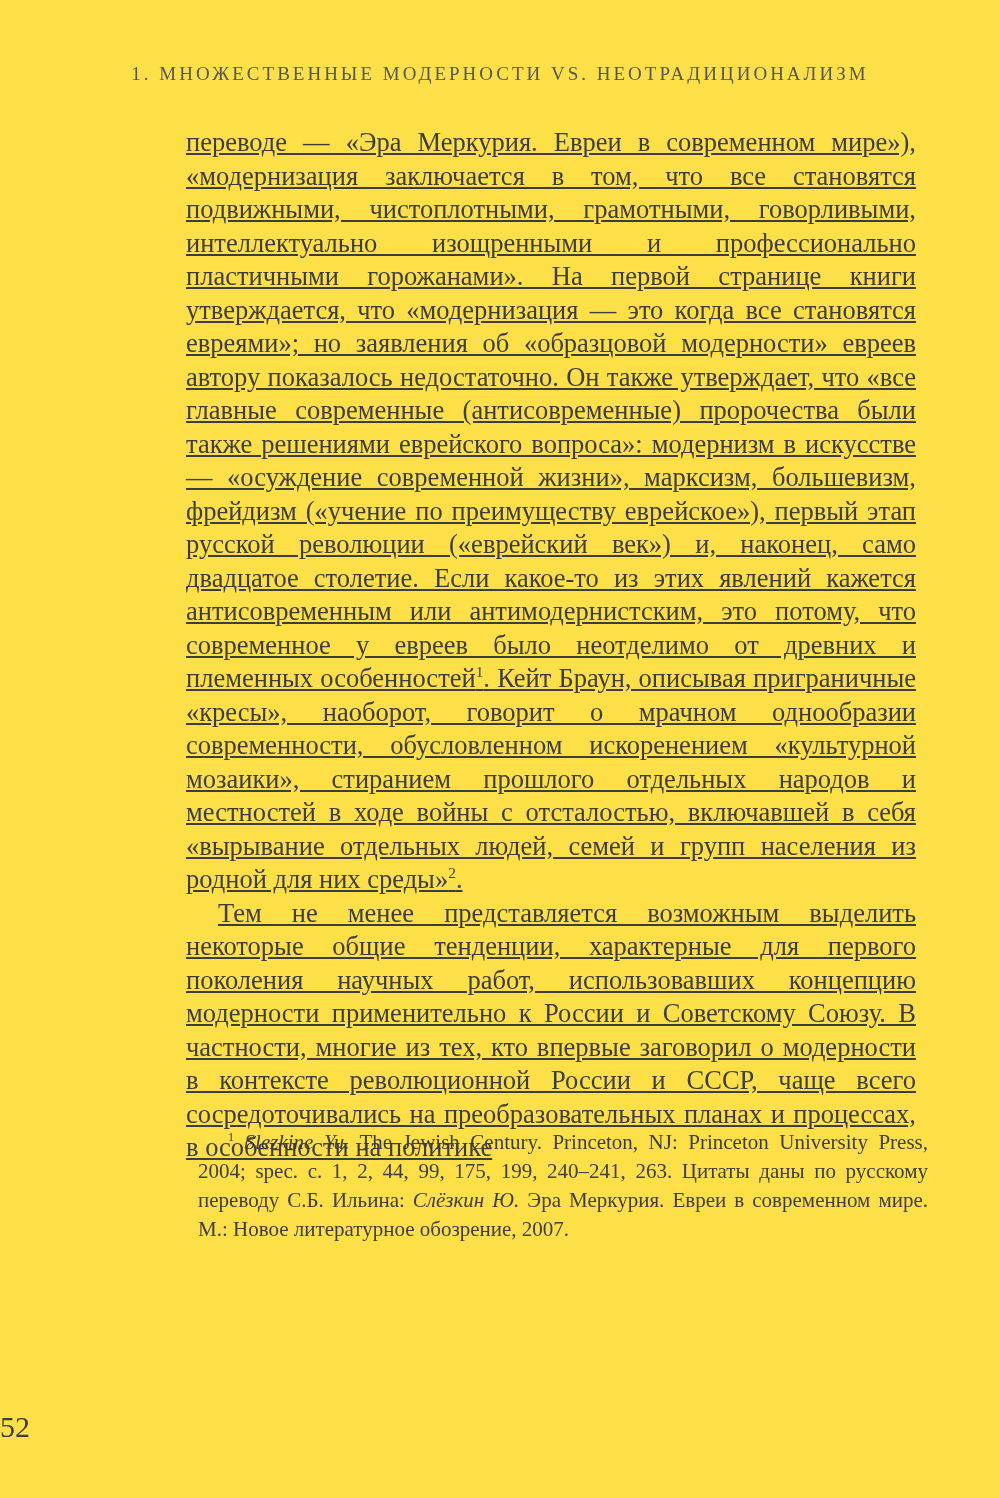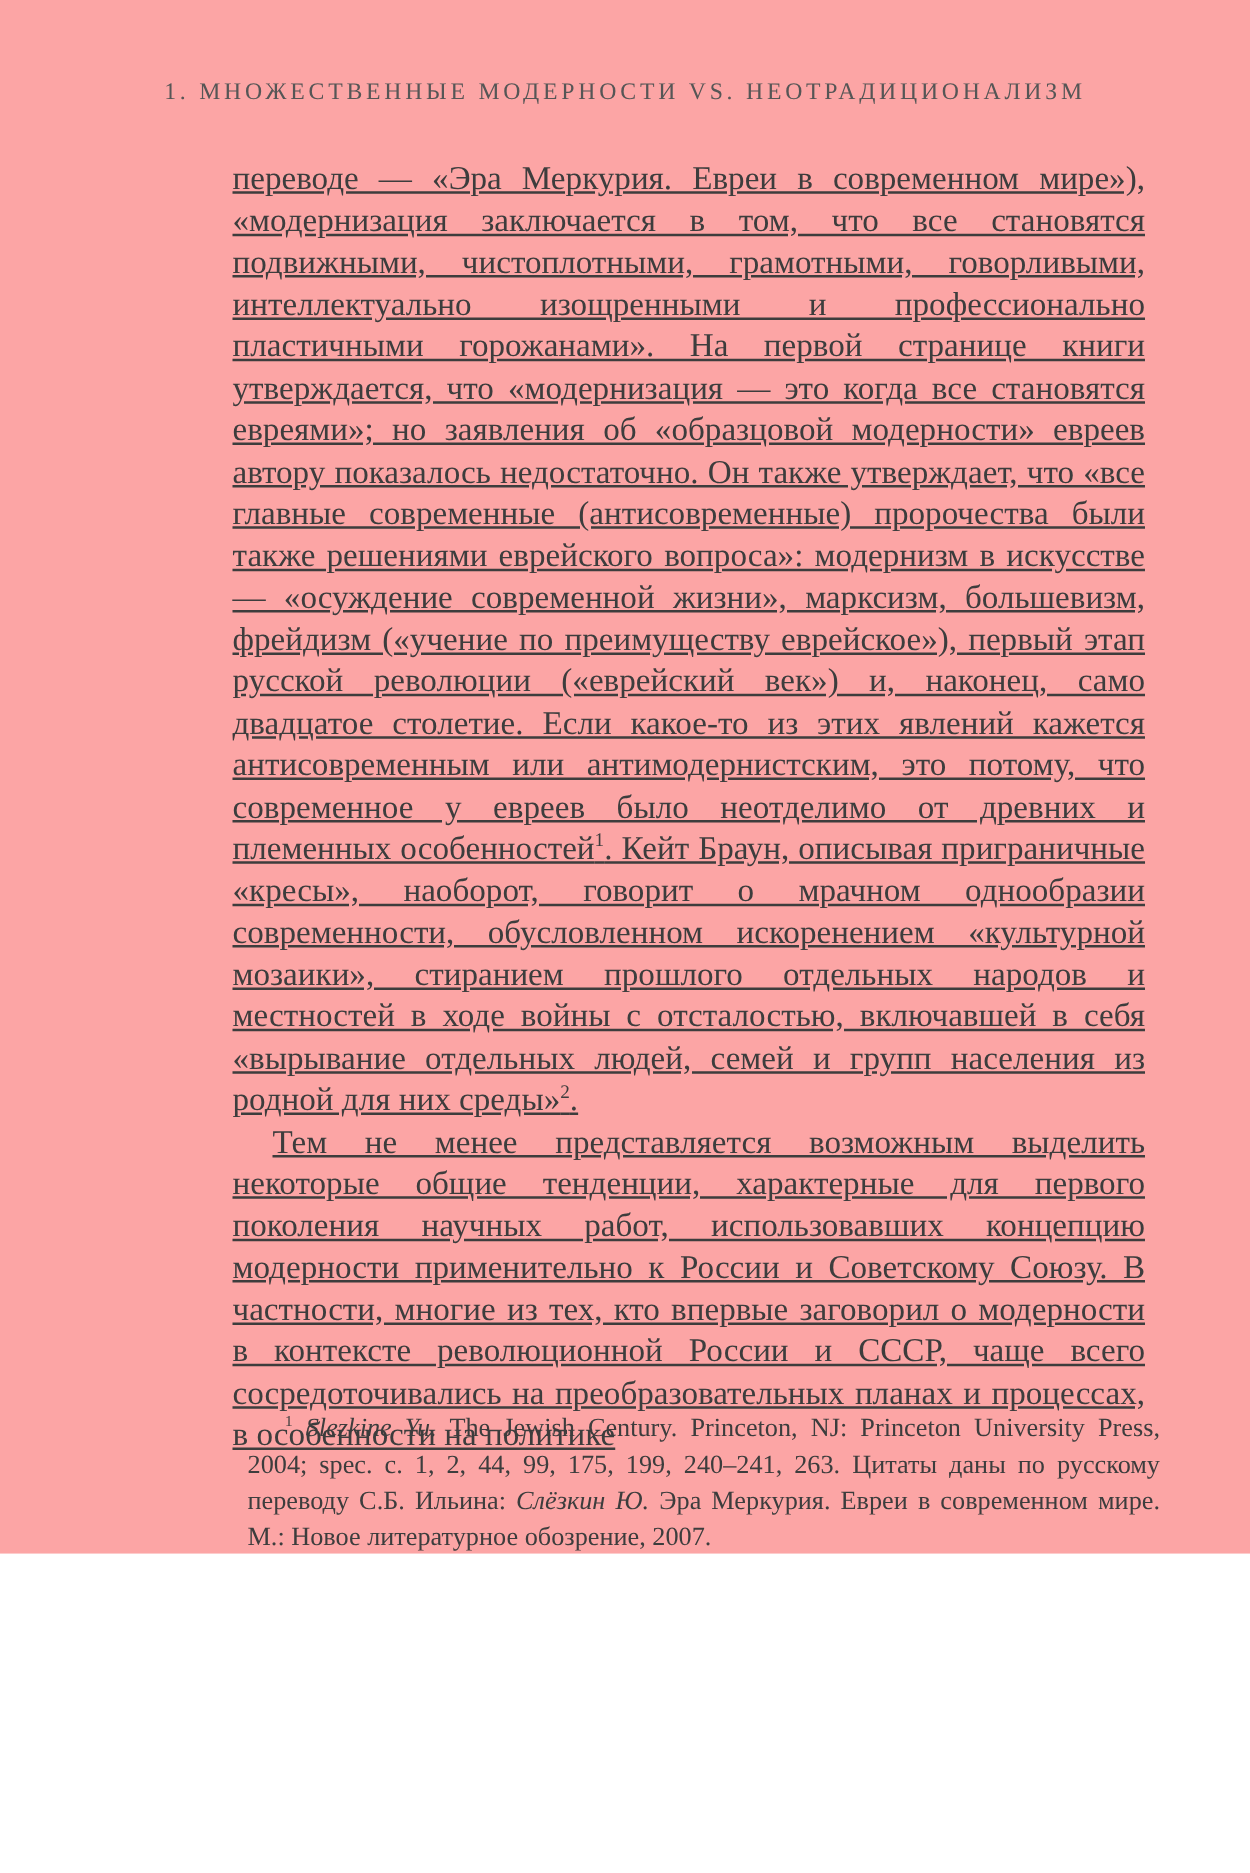--- a/index.html
+++ b/index.html
@@ -3,22 +3,22 @@
 <meta charset="utf-8">
 <style>
   html, body {
     margin: 0;
     padding: 0;
     background: #ffffff;
   }
   .page {
     position: relative;
     width: 1000px;
-    height: 1243px;
-    background: #fca5a5;
+    height: 1498px;
+    background: #fde047;
     font-family: "Liberation Serif", "DejaVu Serif", serif;
     color: #3d3d3d;
     overflow: hidden;
   }
   .running-head {
     position: absolute;
     top: 63px;
     left: 0;
     width: 100%;
     text-align: center;

